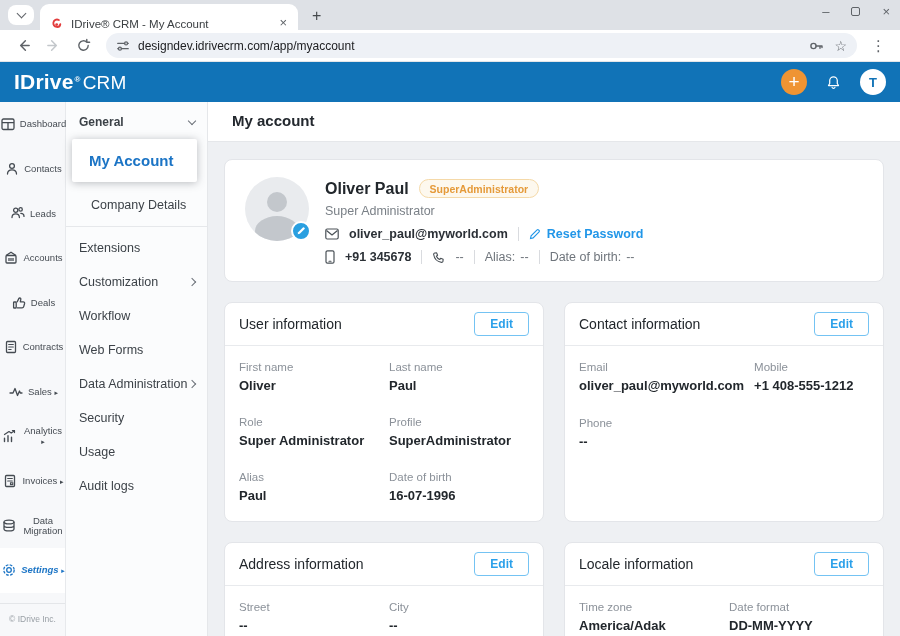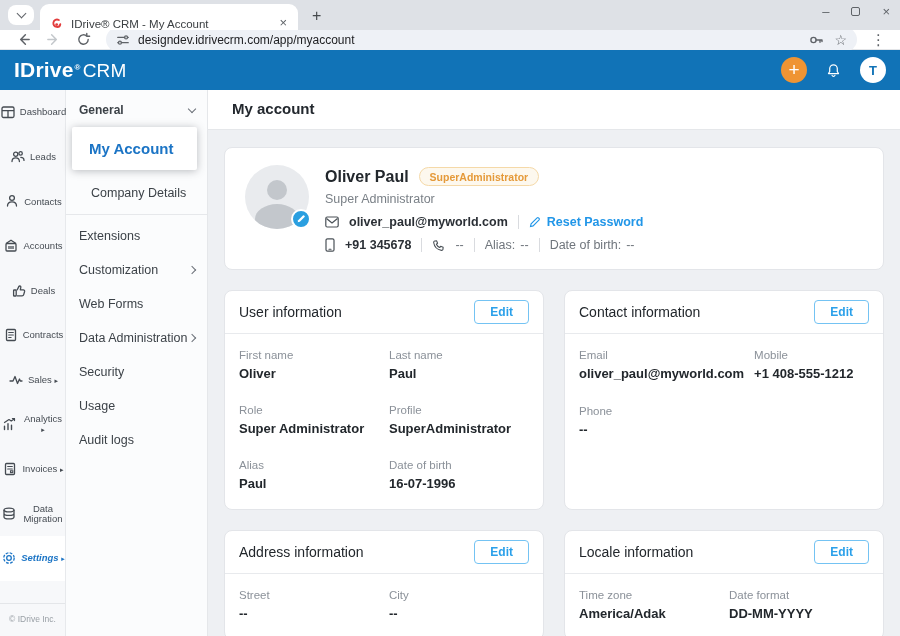--- a/index.html
+++ b/index.html
@@ -10,21 +10,21 @@
   .tabstrip { height:30px; background:#dee1e6; display:flex; align-items:flex-end; padding-left:6px; position:relative; flex:0 0 auto; }
   .tab-search { width:26px; height:20px; background:#fff; border-radius:8px; margin:0 6px 5px 2px; display:flex; align-items:center; justify-content:center; }
   .chev-down { width:7px; height:7px; border-right:1.6px solid #5f6368; border-bottom:1.6px solid #5f6368; transform:rotate(45deg); margin-top:-3px; }
   .tab { height:26px; background:#fff; border-radius:9px 9px 0 0; display:flex; align-items:flex-end; padding:0 8px 0 10px; width:258px; font-size:11.5px; color:#3c4043; }
   .tab .title { flex:1; white-space:nowrap; overflow:hidden; margin:0 8px; }
   .tab-close { color:#5f6368; font-size:13px; cursor:default; padding:0 3px; }
   .newtab { color:#45494d; font-size:16px; margin:0 0 5px 8px; padding:0 6px; }
   .win-controls { position:absolute; right:10px; top:4px; display:flex; gap:22px; color:#5f6368; font-size:13px; align-items:center; }
   .win-max { width:9px; height:9px; border:1.2px solid #5f6368; border-radius:2px; display:inline-block; }
 
-  .toolbar { height:20px; background:#fff; display:flex; align-items:center; padding:0 10px; gap:4px; border-bottom:1px solid #e3e5e8; flex:0 0 auto; }
+  .toolbar { height:32px; background:#fff; display:flex; align-items:center; padding:0 10px; gap:4px; border-bottom:1px solid #e3e5e8; flex:0 0 auto; }
   .nav-ic { width:26px; height:26px; display:flex; align-items:center; justify-content:center; border-radius:50%; }
   .urlbar { flex:1; height:25px; background:#eef1f6; border-radius:13px; display:flex; align-items:center; padding:0 10px; margin:0 6px; }
   .urlbar .url { flex:1; font-size:12px; color:#202124; margin-left:8px; white-space:nowrap; overflow:hidden; }
   .urlbar .glyph { font-size:14px; color:#5f6368; margin-left:10px; font-family:"DejaVu Sans", sans-serif; }
   .menu-dots { color:#5f6368; font-size:15px; padding:0 4px; font-family:"DejaVu Sans", sans-serif; }
 
   
   .appbar { height:40px; background:#1173b7; display:flex; align-items:center; padding:0 14px; color:#fff; flex:0 0 auto; }
   .logo { font-size:21px; font-weight:bold; letter-spacing:.2px; display:flex; align-items:baseline; }
   .logo .reg { font-size:8px; vertical-align:super; position:relative; top:-7px; margin:0 2px 0 1px; }
@@ -178,35 +178,35 @@
             <svg width="18" height="18" viewBox="0 0 18 18">
               <rect x="3" y="4" width="12" height="10.5" rx="1.5" fill="none" stroke="#454b52" stroke-width="1.3"></rect>
               <path d="M3 7.6h12M9 7.6v6.9" stroke="#454b52" stroke-width="1.3"></path>
             </svg>
           </span>
         <span>Dashboard</span>
       </div>
       <div class="rail-item">
         <span>
             <svg width="18" height="18" viewBox="0 0 18 18">
+              <circle cx="9" cy="6" r="2.4" fill="none" stroke="#454b52" stroke-width="1.3"></circle>
+              <path d="M4.5 14c0-2.6 2-4.2 4.5-4.2s4.5 1.6 4.5 4.2" fill="none" stroke="#454b52" stroke-width="1.3" stroke-linecap="round"></path>
+            </svg>
+          </span>
+        <span>Contacts</span>
+      </div>
+      <div class="rail-item">
+        <span>
+            <svg width="18" height="18" viewBox="0 0 18 18">
               <circle cx="6.7" cy="6.3" r="2.1" fill="none" stroke="#454b52" stroke-width="1.3"></circle>
               <circle cx="11.6" cy="5.4" r="1.7" fill="none" stroke="#454b52" stroke-width="1.3"></circle>
               <path d="M3 13.5c0-2.2 1.6-3.6 3.7-3.6s3.7 1.4 3.7 3.6M11.8 9.3c1.9 0 3.2 1.3 3.2 3.1" fill="none" stroke="#454b52" stroke-width="1.3" stroke-linecap="round"></path>
             </svg>
           </span>
         <span>Leads</span>
-      </div>
-      <div class="rail-item">
-        <span>
-            <svg width="18" height="18" viewBox="0 0 18 18">
-              <circle cx="9" cy="6" r="2.4" fill="none" stroke="#454b52" stroke-width="1.3"></circle>
-              <path d="M4.5 14c0-2.6 2-4.2 4.5-4.2s4.5 1.6 4.5 4.2" fill="none" stroke="#454b52" stroke-width="1.3" stroke-linecap="round"></path>
-            </svg>
-          </span>
-        <span>Contacts</span>
       </div>
       <div class="rail-item">
         <span>
             <svg width="18" height="18" viewBox="0 0 18 18">
               <rect x="4" y="6.5" width="10" height="7.5" rx="1" fill="none" stroke="#454b52" stroke-width="1.3"></rect>
               <path d="M4 6.5 9 3.2l5 3.3M7 9v3M9 9v3M11 9v3" fill="none" stroke="#454b52" stroke-width="1.3" stroke-linejoin="round"></path>
             </svg>
           </span>
         <span>Accounts</span>
       </div>
@@ -283,20 +283,23 @@
       </div>
       <div class="popout">My Account</div>
       <div class="subnav-subitem">Company Details</div>
       <div class="subnav-divider"></div>
       <div class="subnav-item">
         <span>Extensions</span>
       </div>
       <div class="subnav-item">
         <span>Customization</span>
           <span class="chev-right"></span>
+      </div>
+      <div class="subnav-item">
+        <span>Workflow</span>
       </div>
       <div class="subnav-item">
         <span>Web Forms</span>
       </div>
       <div class="subnav-item">
         <span>Data Administration</span>
           <span class="chev-right"></span>
       </div>
       <div class="subnav-item">
         <span>Security</span>

